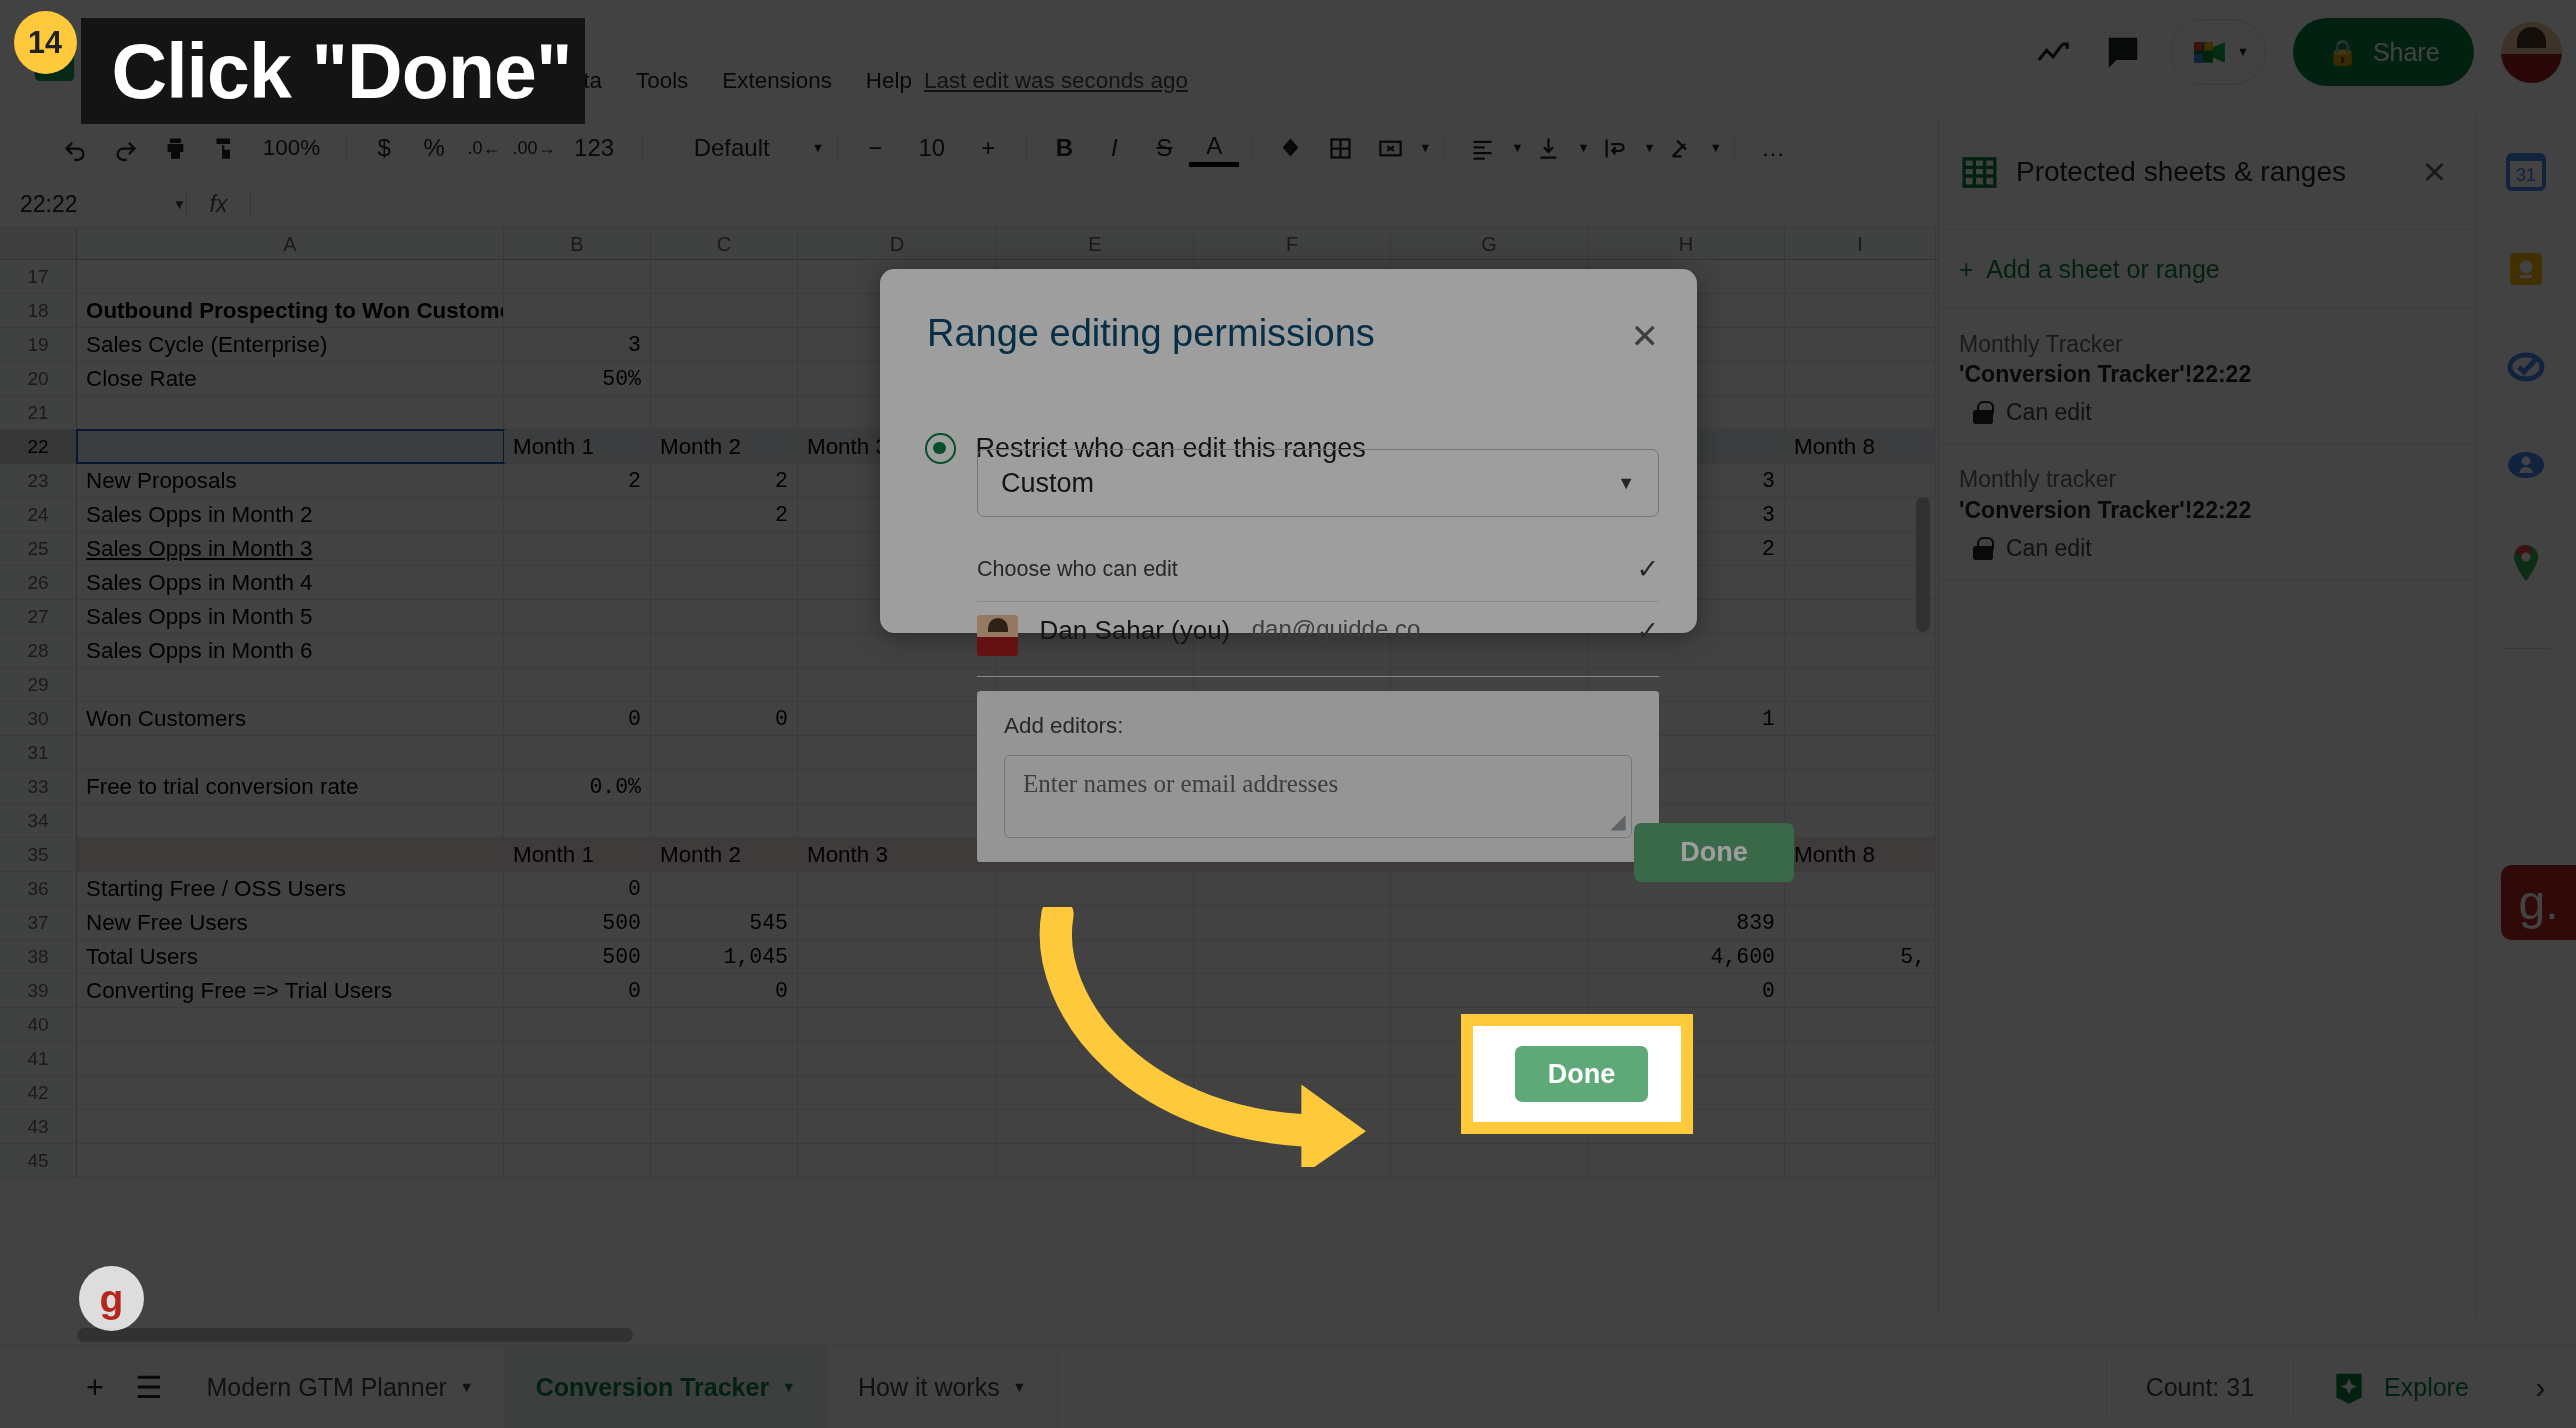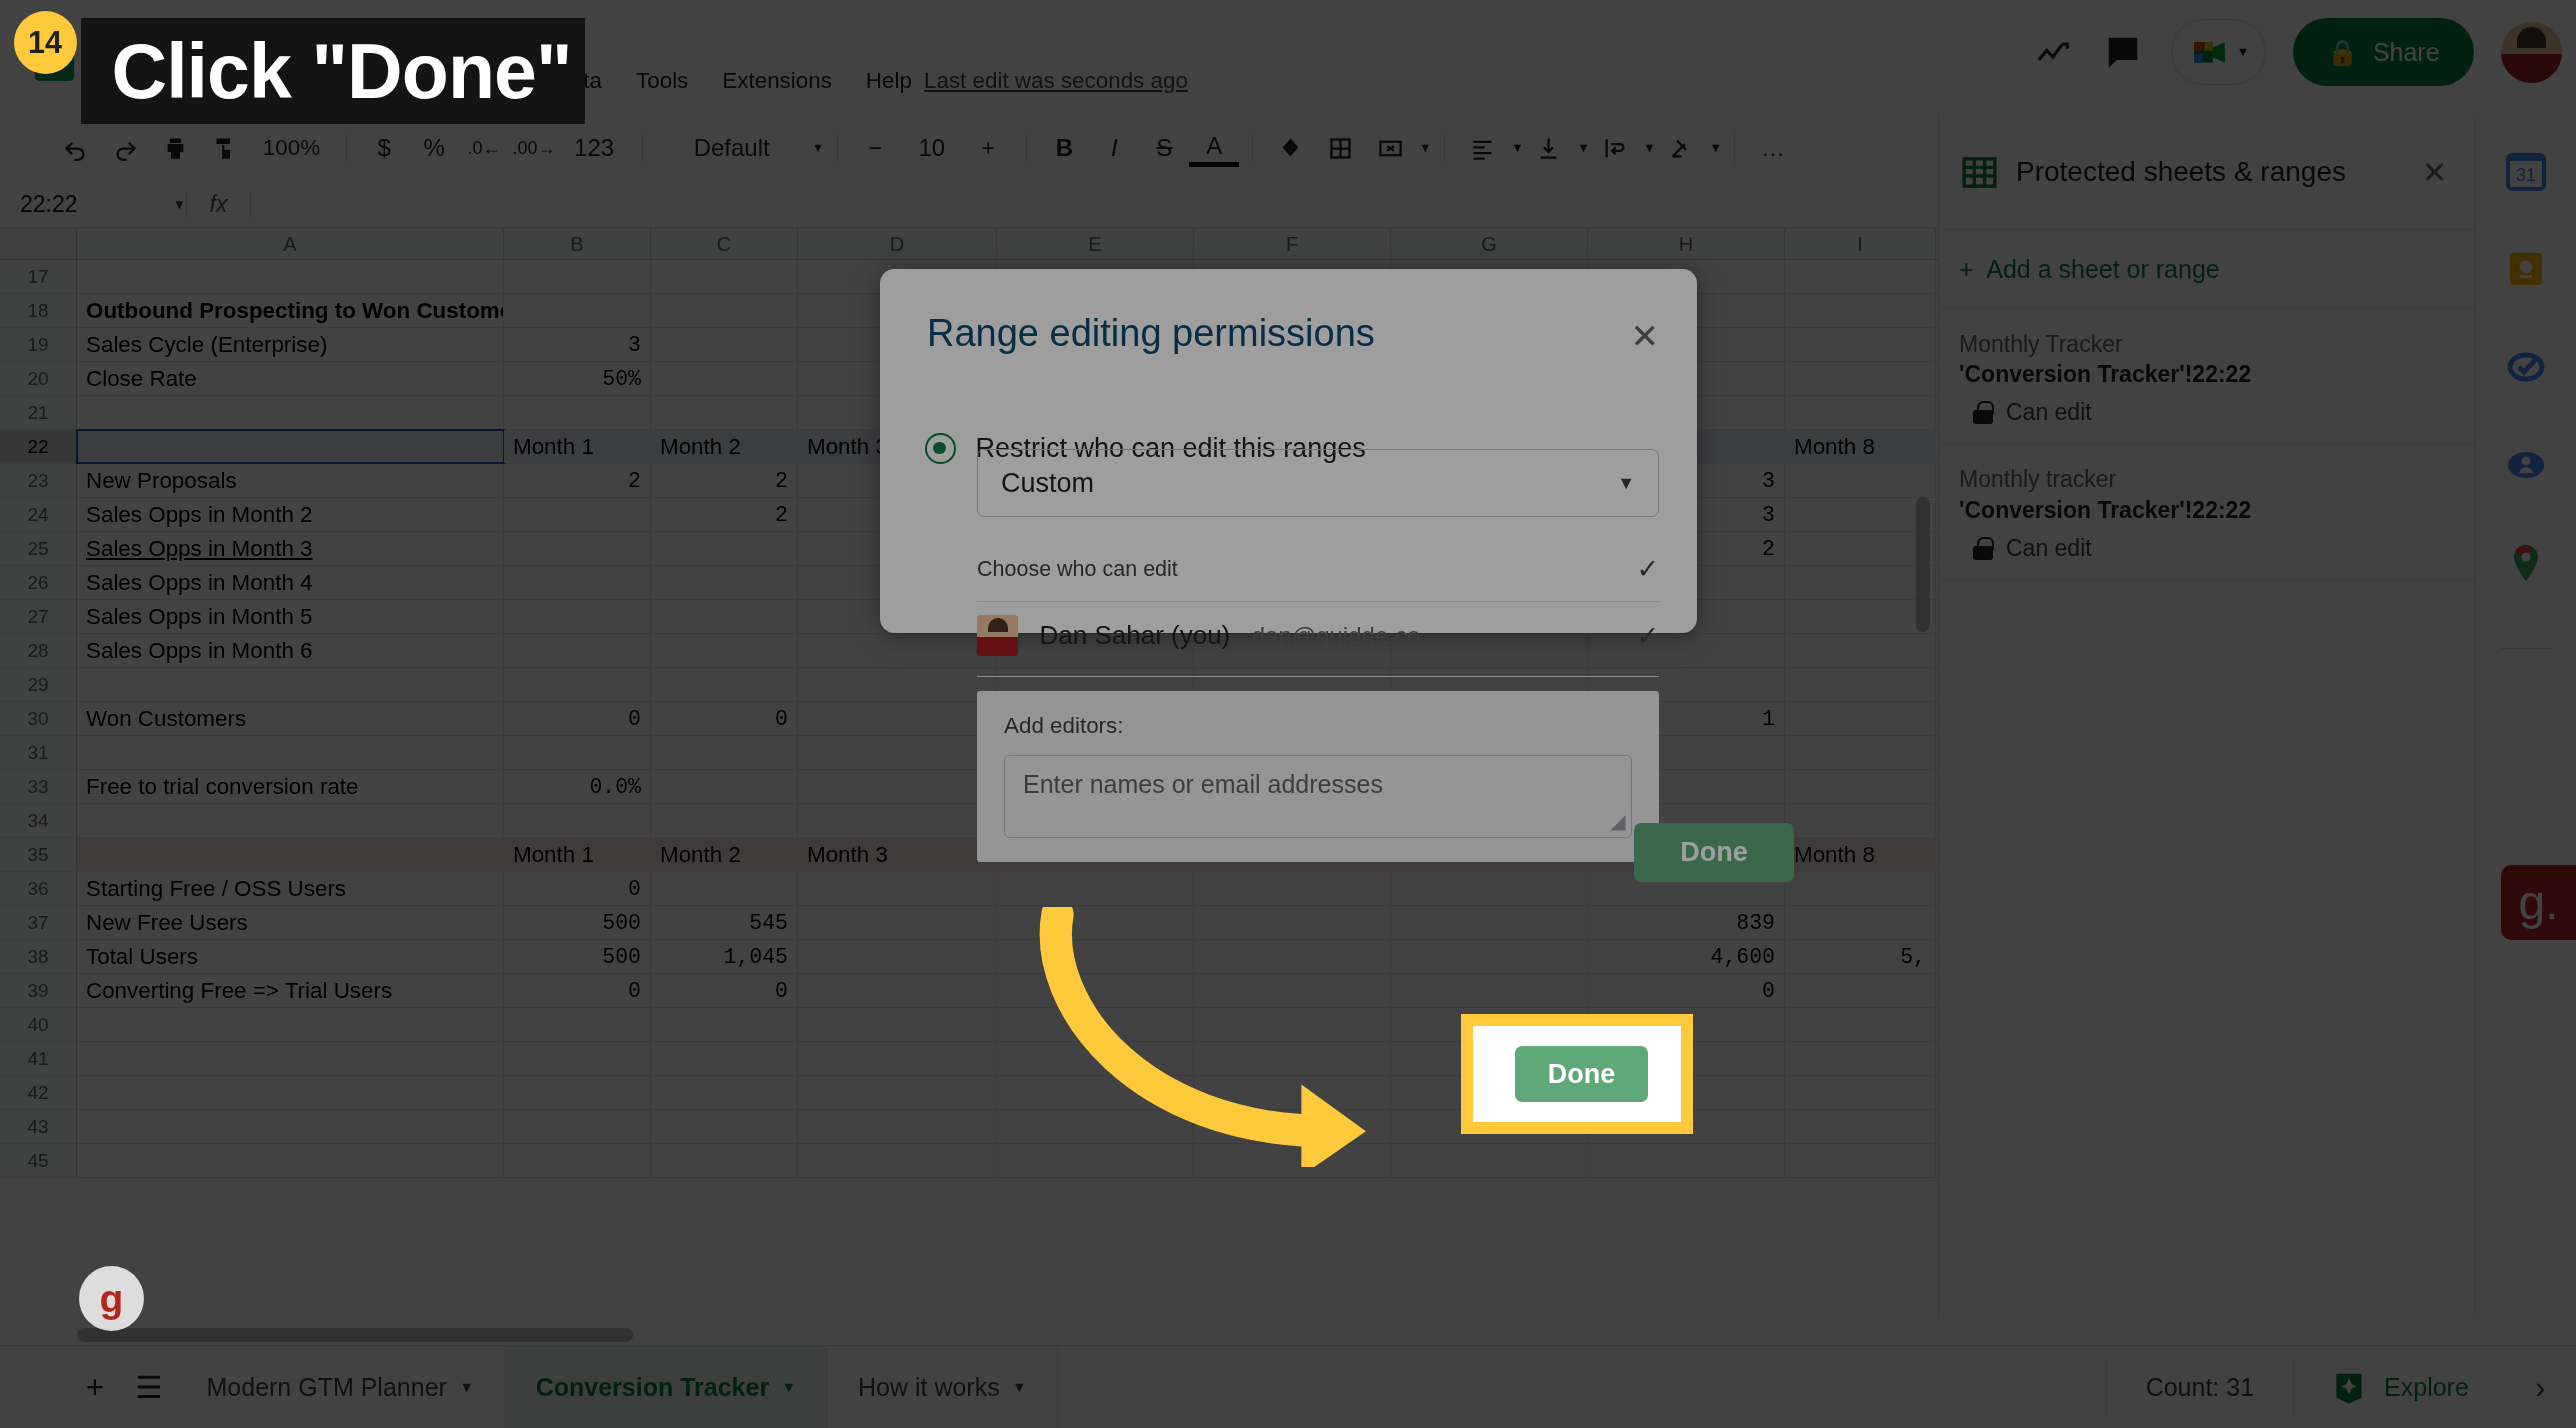--- a/index.html
+++ b/index.html
@@ -170,34 +170,34 @@
   .radio.on::after { content: ""; position: absolute; left: 6.3px; top: 6.3px; width: 12.6px; height: 12.6px;
                      border-radius: 50%; background: #0b8043; }
   .dd { position: absolute; left: 97px; top: 180px; width: 682px; height: 68px;
         border: 0.9px solid #bdbdbd; border-radius: 7.2px; display: flex; align-items: center;
         padding: 0 23px; font-size: 27px; color: #202124; justify-content: space-between; }
   .dd .caret2 { font-size: 18px; color: #3c4043; }
   .chooser { position: absolute; left: 97px; top: 284px; width: 682px; font-size: 21.5px; color: #3c4043;
              display: flex; justify-content: space-between; align-items: center;
              padding-bottom: 16px; border-bottom: 0.9px solid #e0e0e0; }
   .chk { font-size: 27px; color: #3c4043; }
-  .editor-row { position: absolute; left: 97px; top: 346px; width: 682px; display: flex; align-items: center;
+  .editor-row { position: absolute; left: 97px; top: 346px; width: 682px; display: flex; 
                 gap: 21.5px; padding-bottom: 20px; border-bottom: 0.9px solid #e0e0e0; }
   .avatar-sm { width: 41px; height: 41px; flex: 0 0 41px; border-radius: 3.6px;
                background: linear-gradient(#f0c39d 0 54%, #a3191f 54% 100%); position: relative; overflow: hidden; }
   .avatar-sm::after { content:""; position:absolute; left:10.8px; top:2.7px; width:20px; height:14.4px;
                       background:#4a3524; border-radius: 10px 10px 0 0; }
   .ed-name { font-size: 26px; color: #202124; }
   .ed-mail { font-size: 24px; color: #5f6368; }
   .addbox { position: absolute; left: 97px; top: 422px; width: 682px; height: 171px; background: #f1f1f1;
             border-radius: 3.6px; padding: 21.5px 27px; }
   .addbox .lbl { font-size: 22.4px; color: #3c4043; margin-bottom: 16px; }
   .addinput { width: 628px; height: 83px; border: 0.9px solid #bdbdbd; border-radius: 5.4px; background: transparent;
               padding: 14.4px 18px; font-size: 25px; color: #5f6368;
-              font-family: Liberation Sans, sans-serif; position: relative; }
+              font-family: Liberation Serif, serif; position: relative; }
   .addinput .resz { position: absolute; right: 5.4px; bottom: 3.6px; font-size: 20px; color: #9aa0a6; }
   .done-btn { position: absolute; left: 754px; top: 554px; width: 160px; height: 59px; background: #5ea977;
               border-radius: 7.2px; color: #fff; font-size: 27px; font-weight: bold;
               display: flex; align-items: center; justify-content: center; }
 
   
   .banner { position: absolute; left: 81px; top: 18px; width: 504px; height: 106px; background: #141414; }
   .banner-txt { position: absolute; left: 90px; top: 20px; width: 503px; height: 103px;
                 color: #fff; font-size: 77px; font-weight: bold; letter-spacing: -0.9px;
                 display: flex; align-items: center; justify-content: center; white-space: nowrap; }

